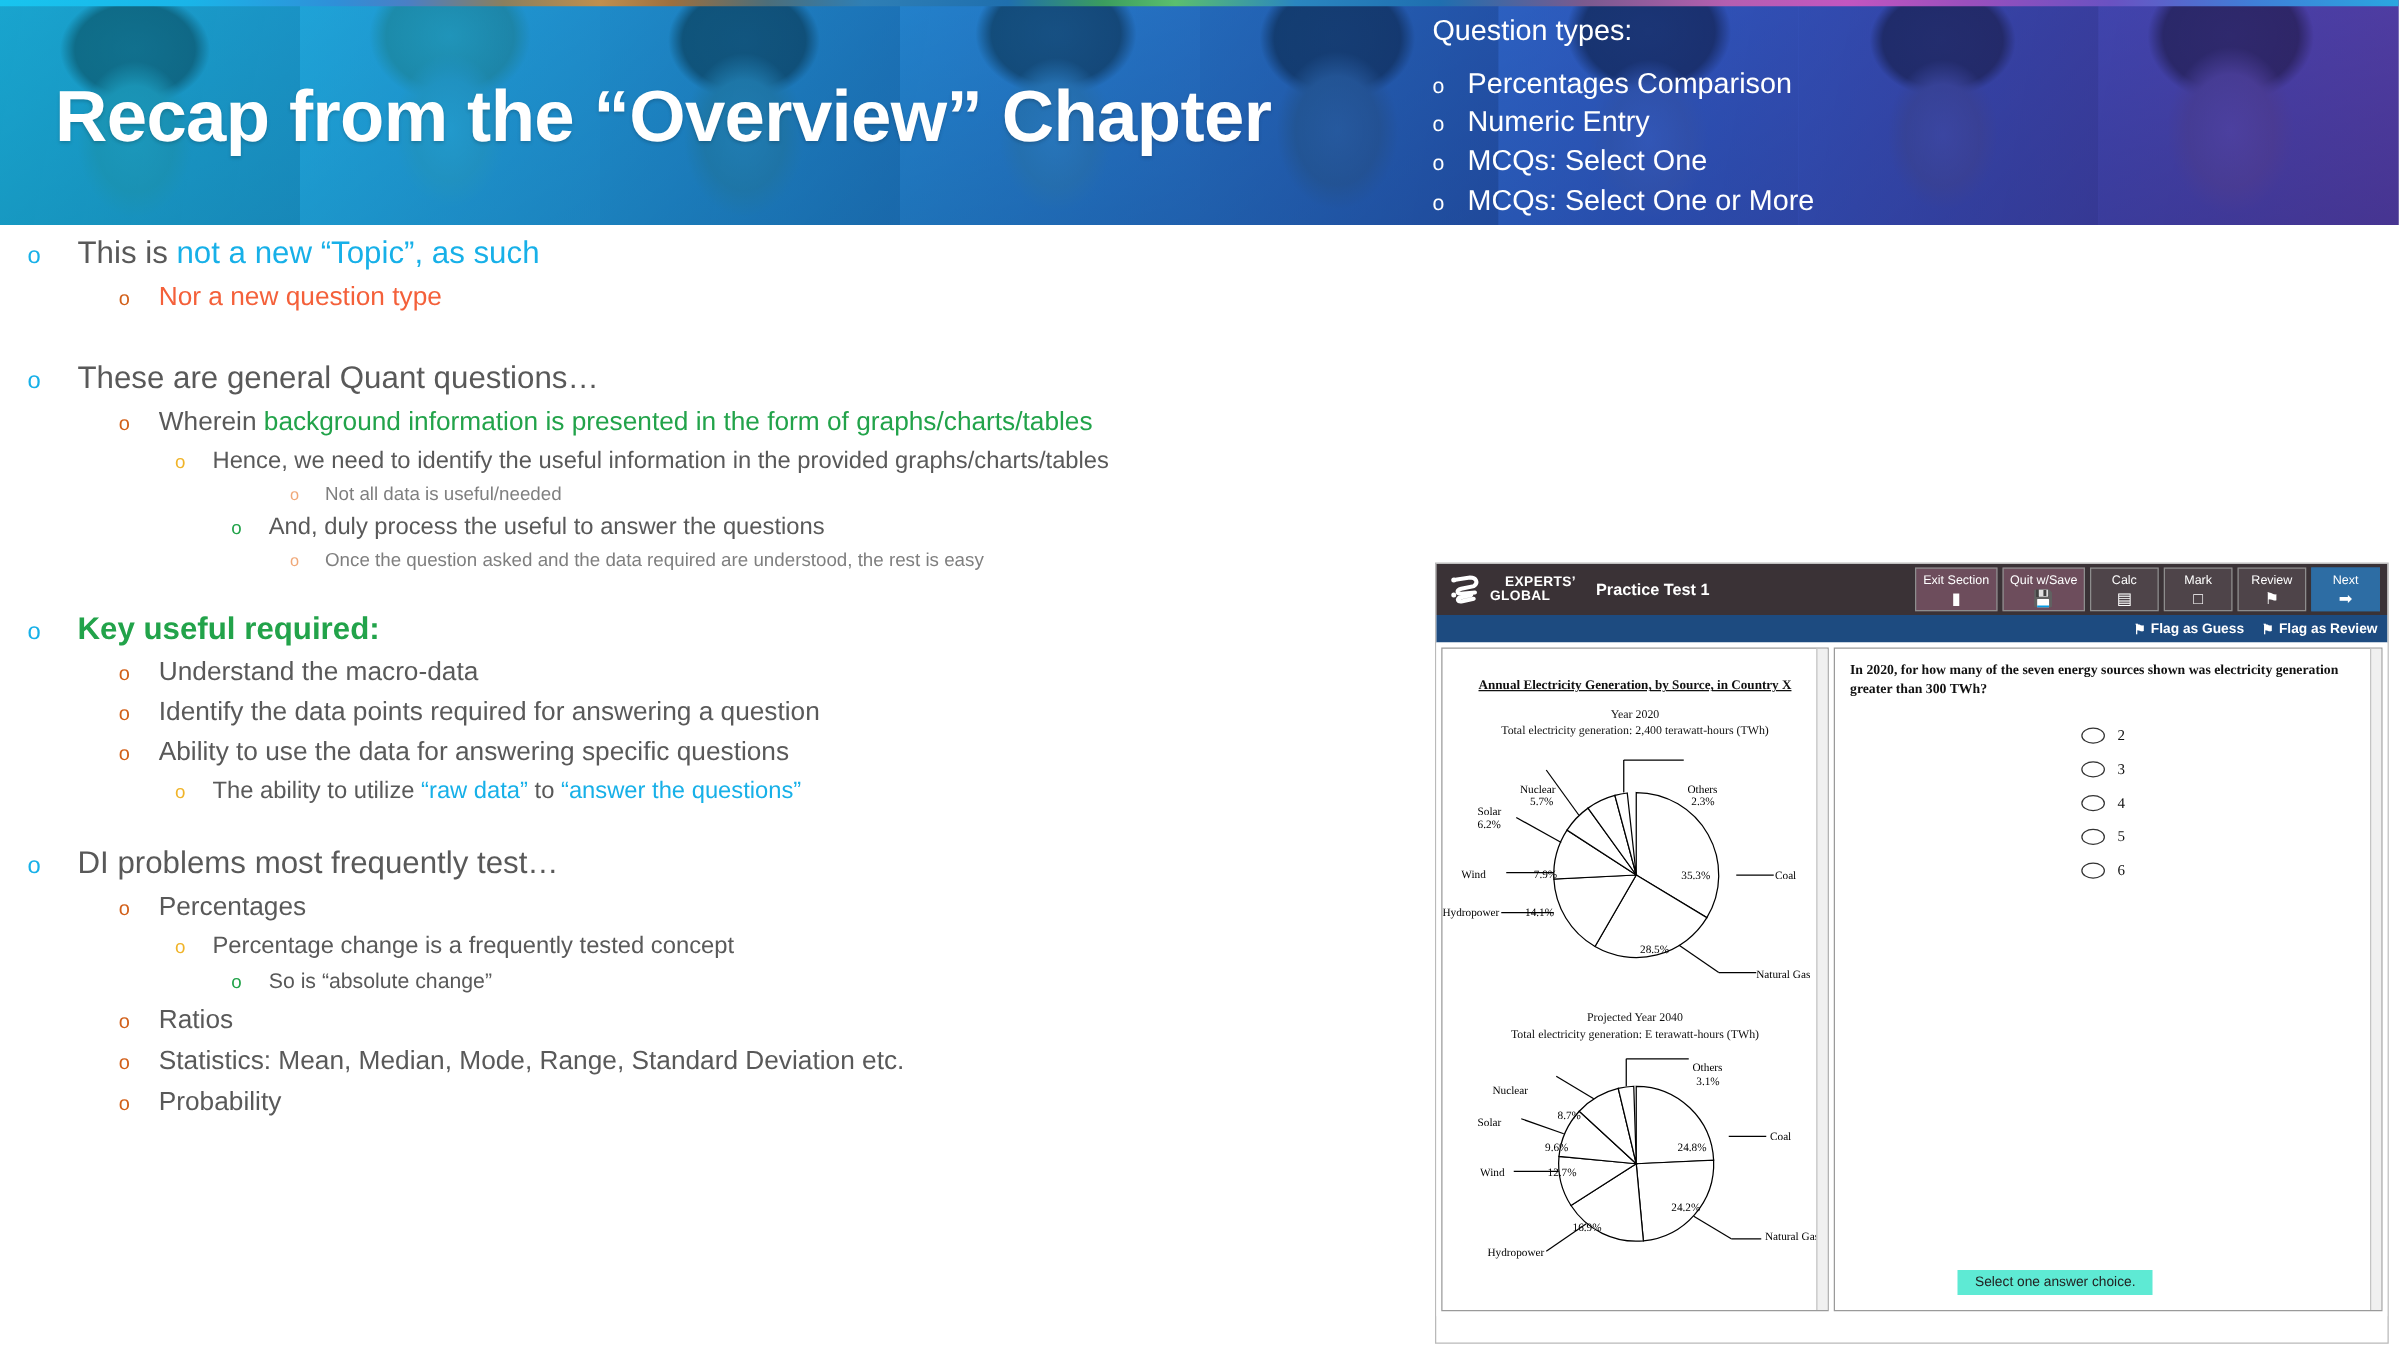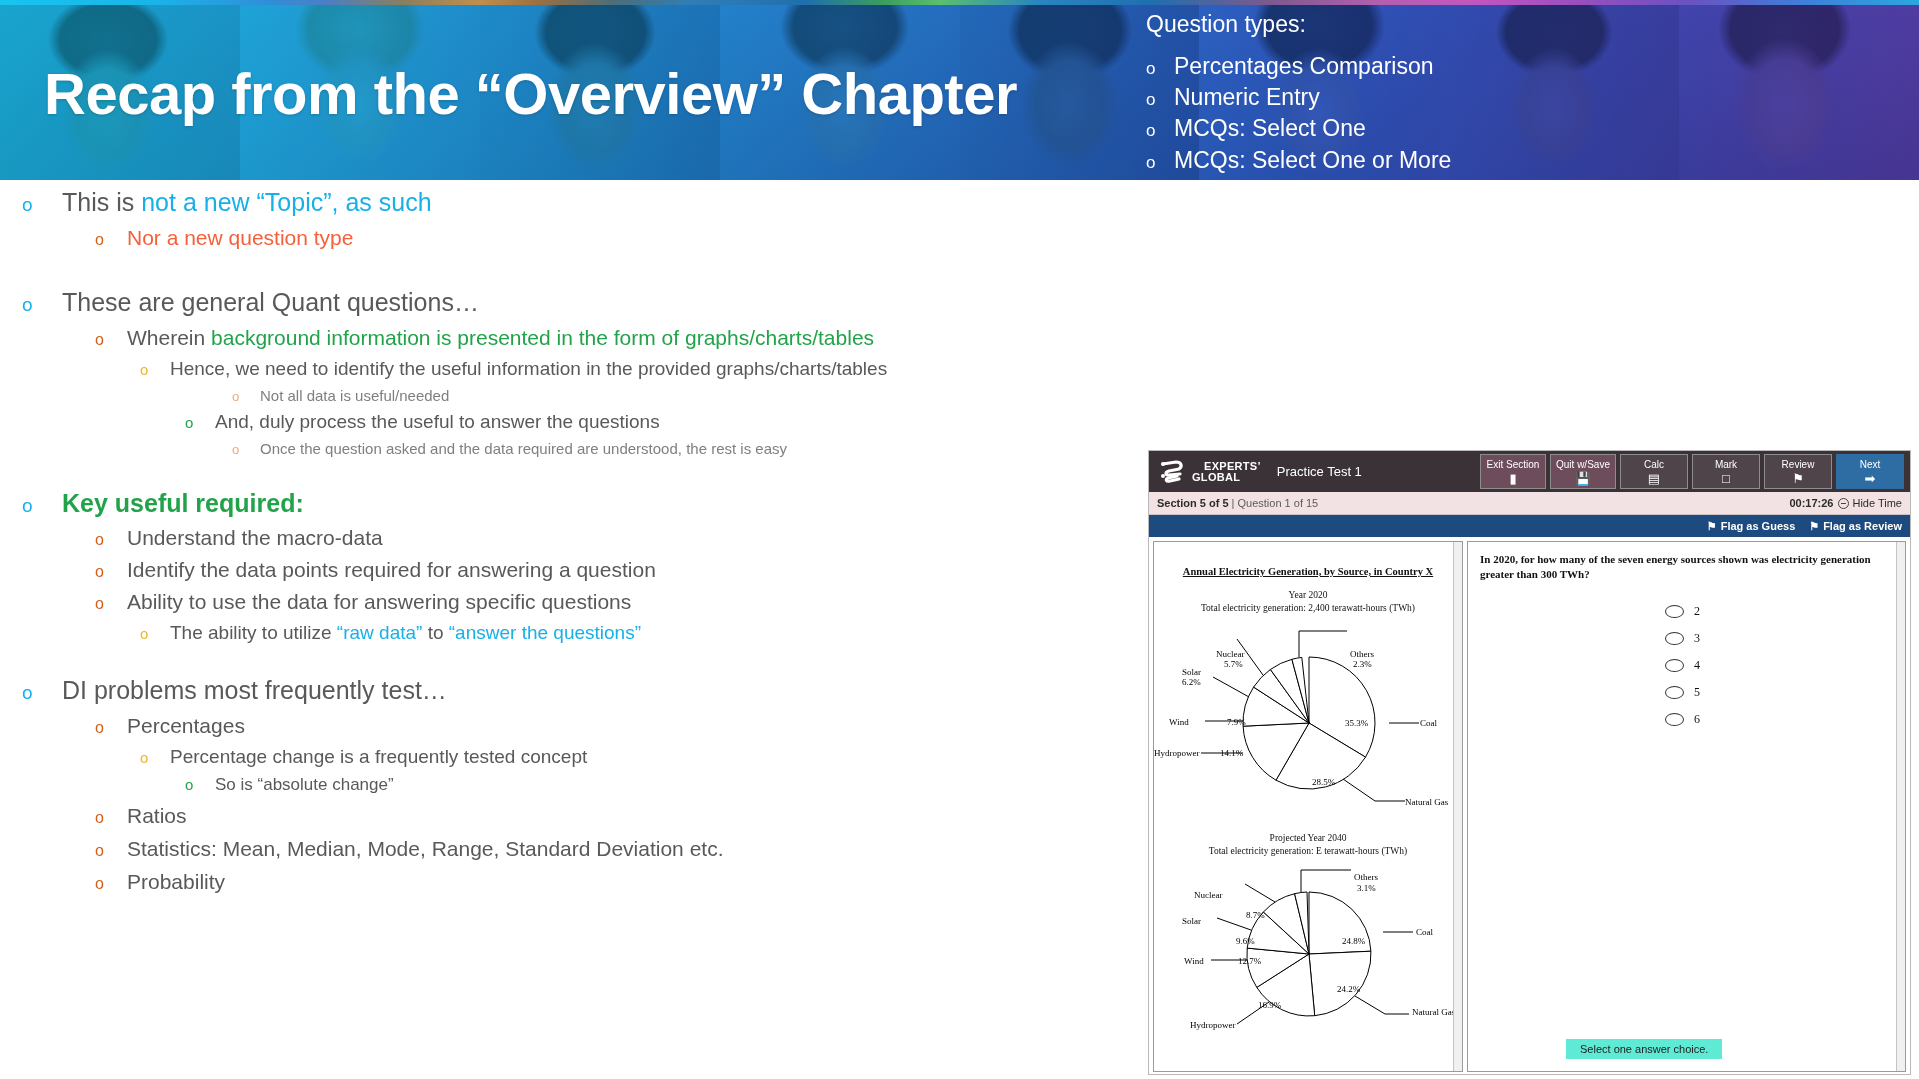--- a/index.html
+++ b/index.html
@@ -159,28 +159,28 @@
     display: flex; align-items: center;
   }
   .logo-wrap { display: flex; align-items: center; margin-left: 11px; }
   .logo-mark {
     width: 26px; height: 24px; position: relative; margin-right: 6px;
   }
   .logo-text { line-height: 1.0; color: #ffffff; }
   .logo-l1 { font-size: 11px; font-weight: bold; letter-spacing: .3px; padding-left: 12px; }
   .logo-l2 { font-size: 11px; font-weight: bold; letter-spacing: .3px; }
   .shot-testname {
-    color: #ffffff; font-size: 13px; font-weight: normal; margin-left: 16px;
+    color: #ffffff; font-size: 13px; font-weight: bold; margin-left: 16px;
   }
   .tb-buttons {
     position: absolute; right: 6px; top: 3px;
     display: flex; gap: 4px;
   }
   .tb-btn {
-    width: 68px; height: 35px;
+    width: 55px; height: 35px;
     border: 1px solid #8d8d8d;
     display: flex; flex-direction: column;
     align-items: center; justify-content: center;
     color: #ffffff; font-size: 10px; line-height: 1.1;
     cursor: pointer;
   }
   .tb-btn .gl { font-size: 13px; line-height: 1; margin-top: 2px; }
   .tb-mauve { background: #6d4d5c; }
   .tb-gray  { background: #4e4449; }
   .tb-blue  { background: #2d6da4; border-color:#2d6da4; }
@@ -452,32 +452,20 @@
         <span>Review</span>
         <span class="gl">⚑</span>
       </div>
       <div class="tb-btn tb-blue">
         <span>Next</span>
         <span class="gl">➡</span>
       </div>
     </div>
   </div>
 
-  <div class="shot-sectionbar">
-    <div class="sec-left">
-      <b>Section 5 of 5</b><span class="dim"> | </span><span class="dim">Question 1 of 15</span>
-    </div>
-    <div class="sec-right">
-      <span class="sec-time">00:17:26</span>
-      <span class="hide-time">
-        <span class="minus-circ"></span>
-        <span>Hide Time</span>
-      </span>
-    </div>
-  </div>
 
   <div class="shot-flagbar">
     <span class="flag-item">
       <span class="flag-glyph">⚑</span>
       <span>Flag as Guess</span>
     </span>
     <span class="flag-item">
       <span class="flag-glyph">⚑</span>
       <span>Flag as Review</span>
     </span>

